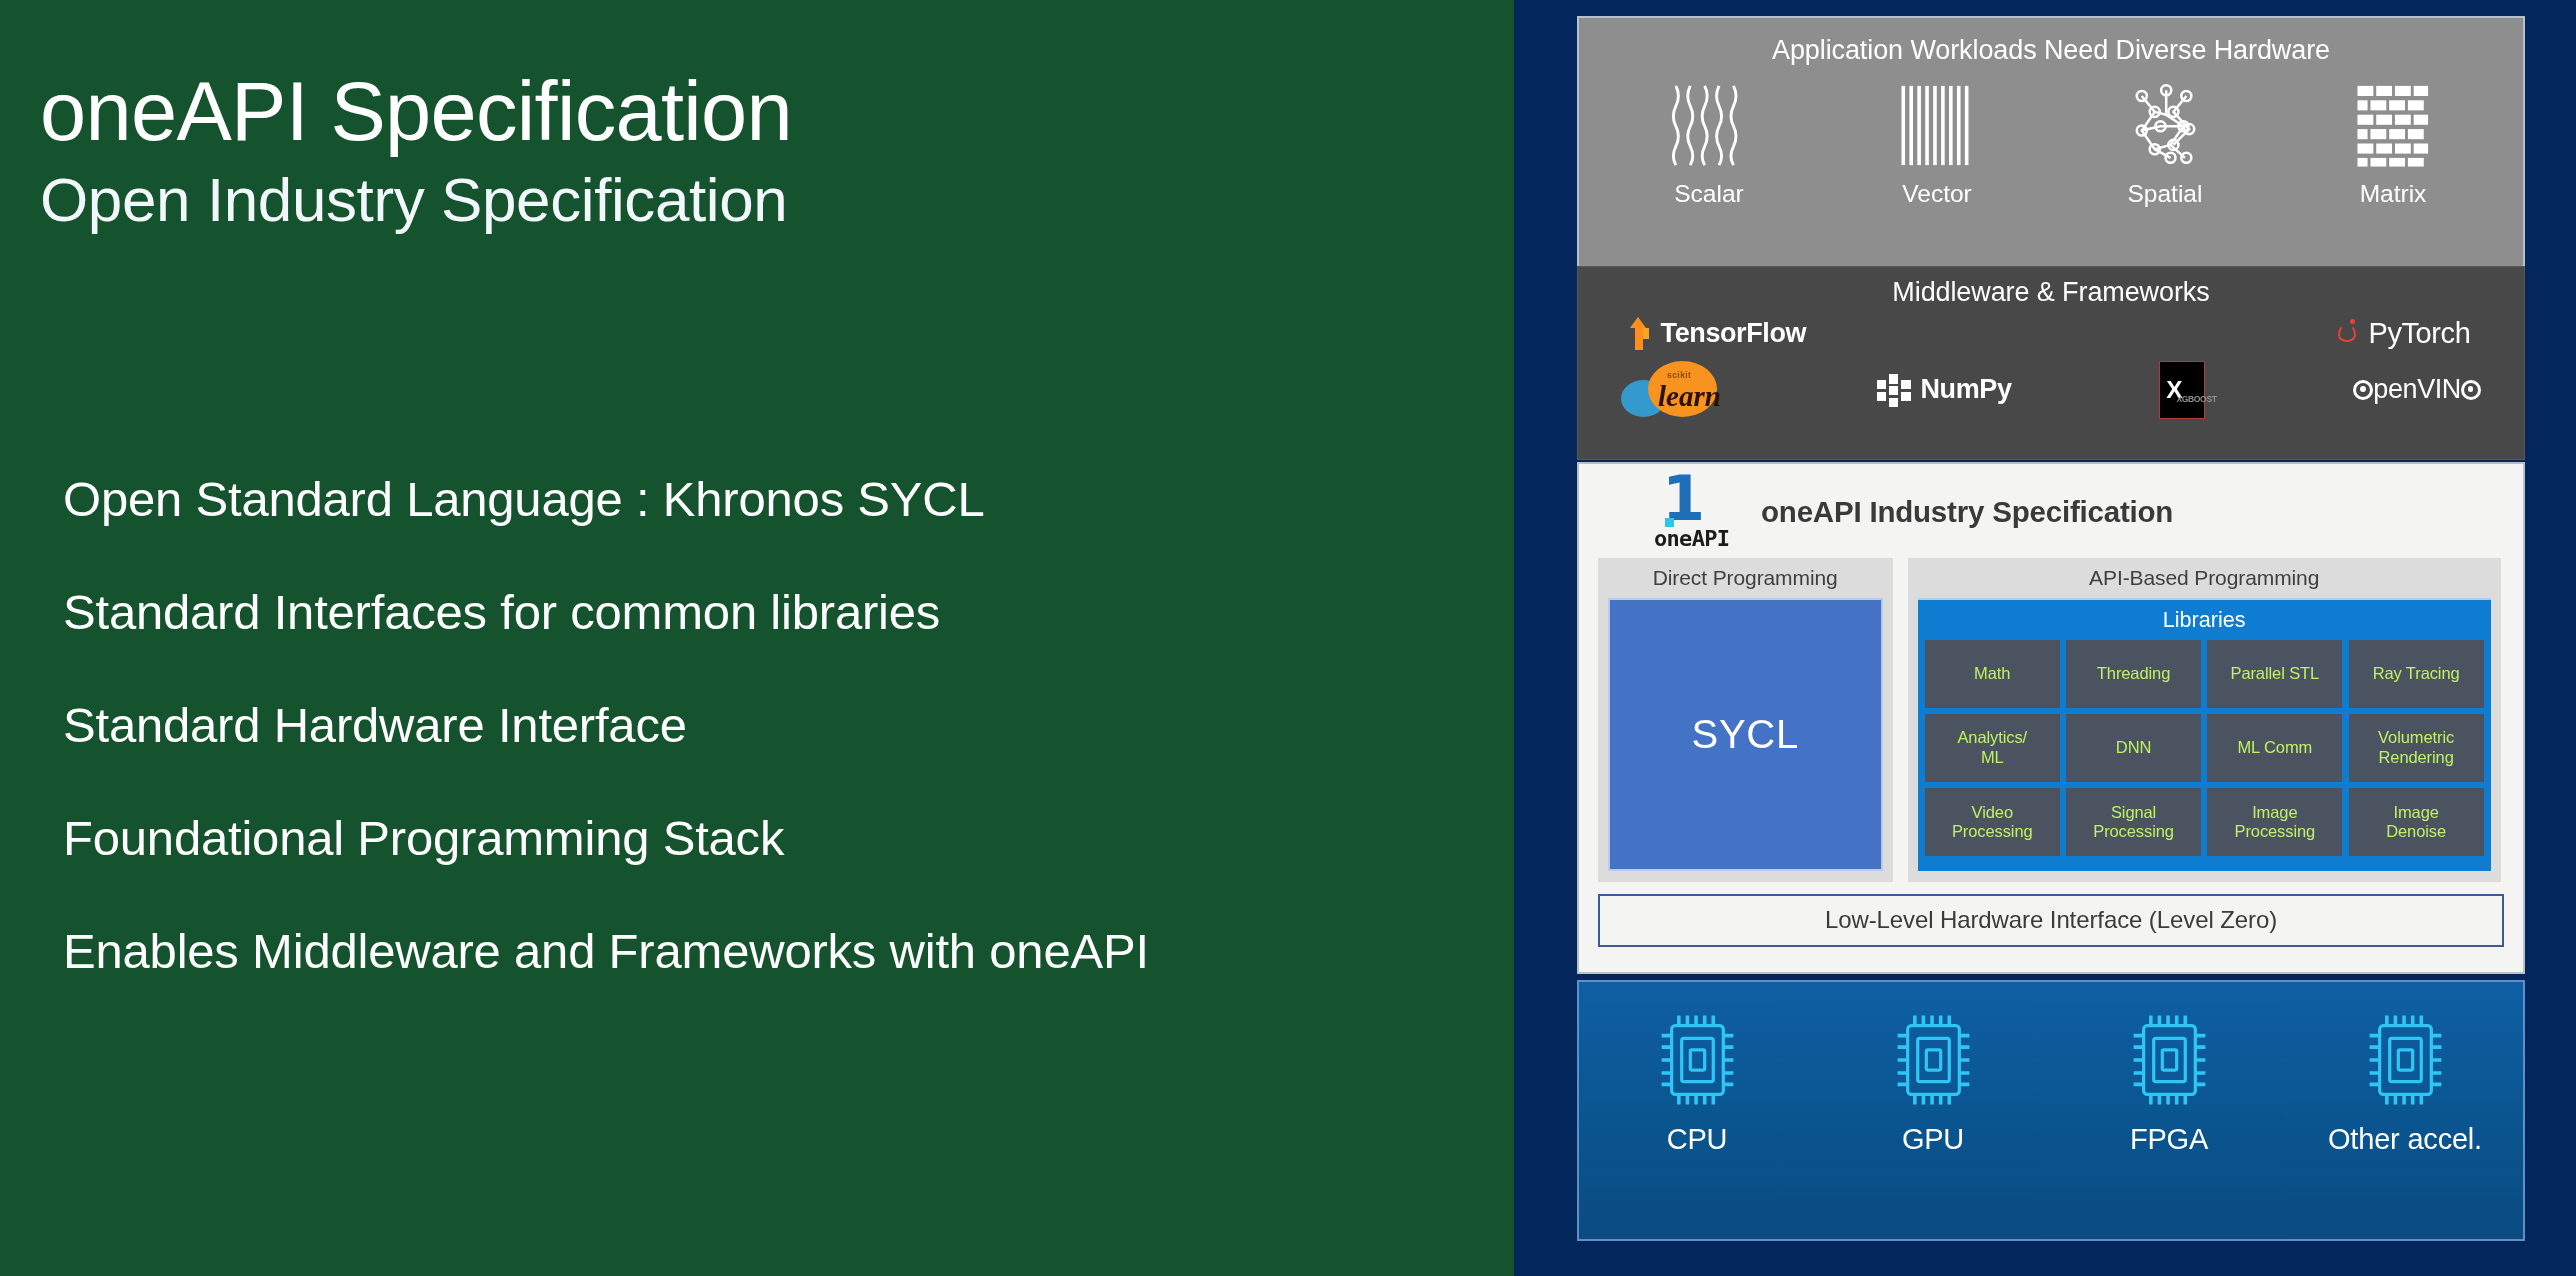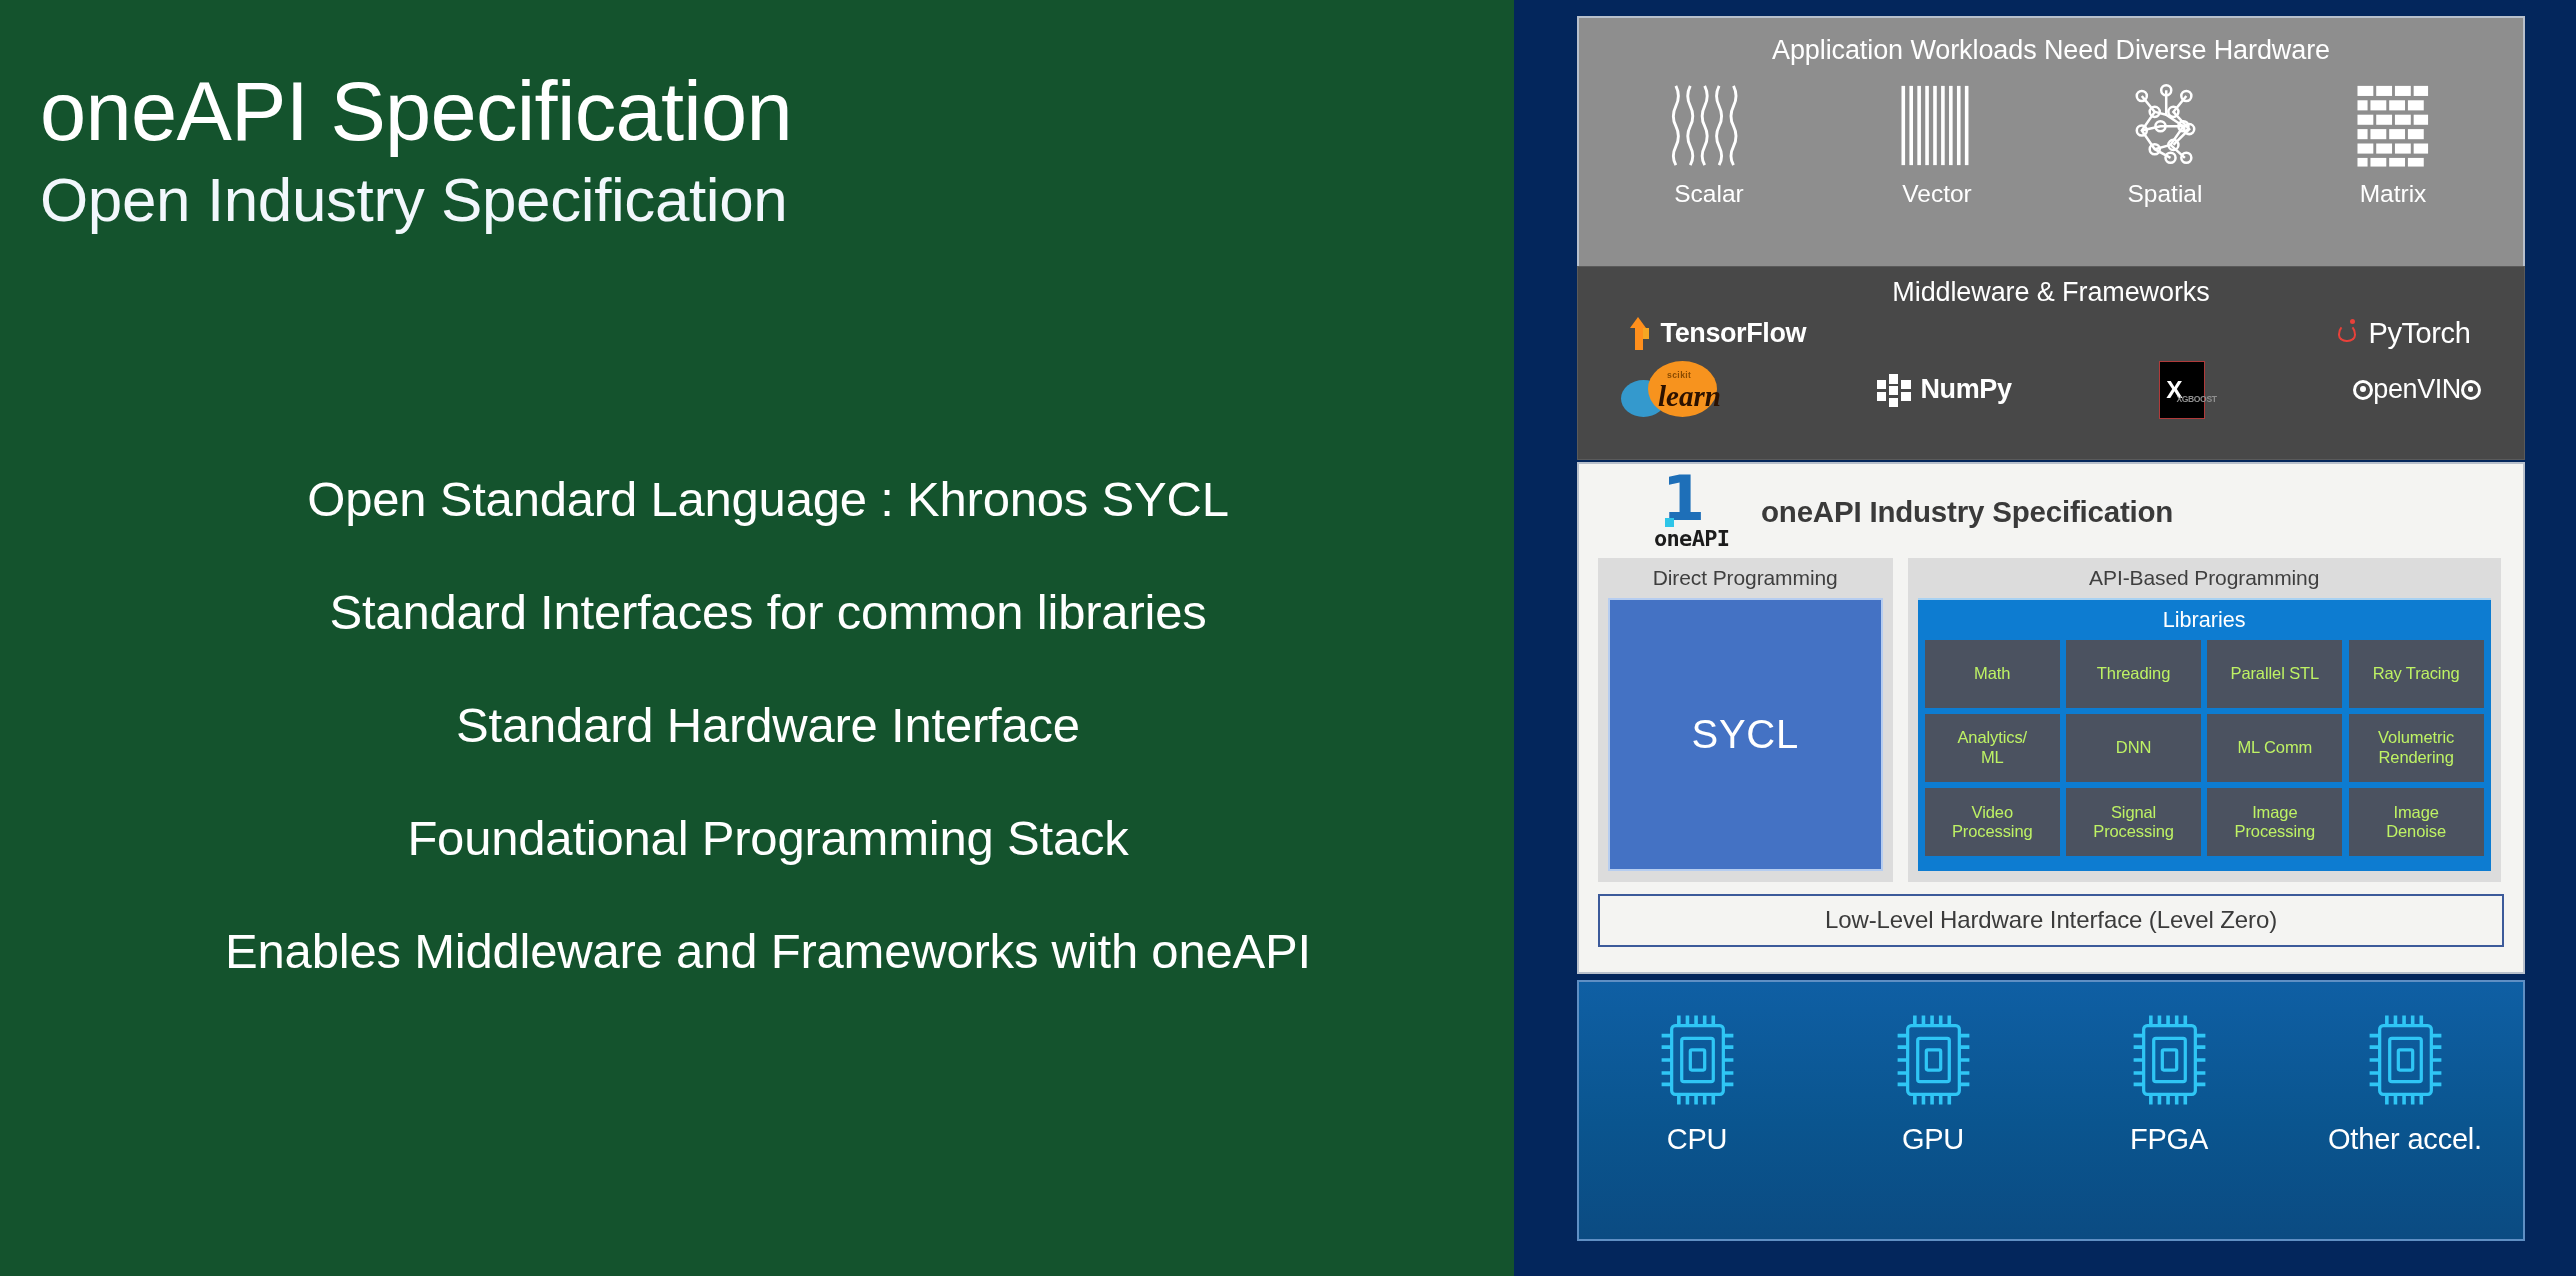--- a/index.html
+++ b/index.html
@@ -59,21 +59,20 @@
     list-style: none;
   }
   .bullet-item {
     font-size: 49px;
     font-weight: 300;
     color: #ffffff;
     line-height: 1.0;
     margin-bottom: 64px;
     white-space: nowrap;
     letter-spacing: -0.2px;
-    text-align: center;
   }
   .bullet-item:last-child { margin-bottom: 12px; }
 
   
   #right-panel {
     position: absolute;
     left: 1514px; top: 0;
     width: 1062px;
     height: 1276px;
     background: #03265c;

